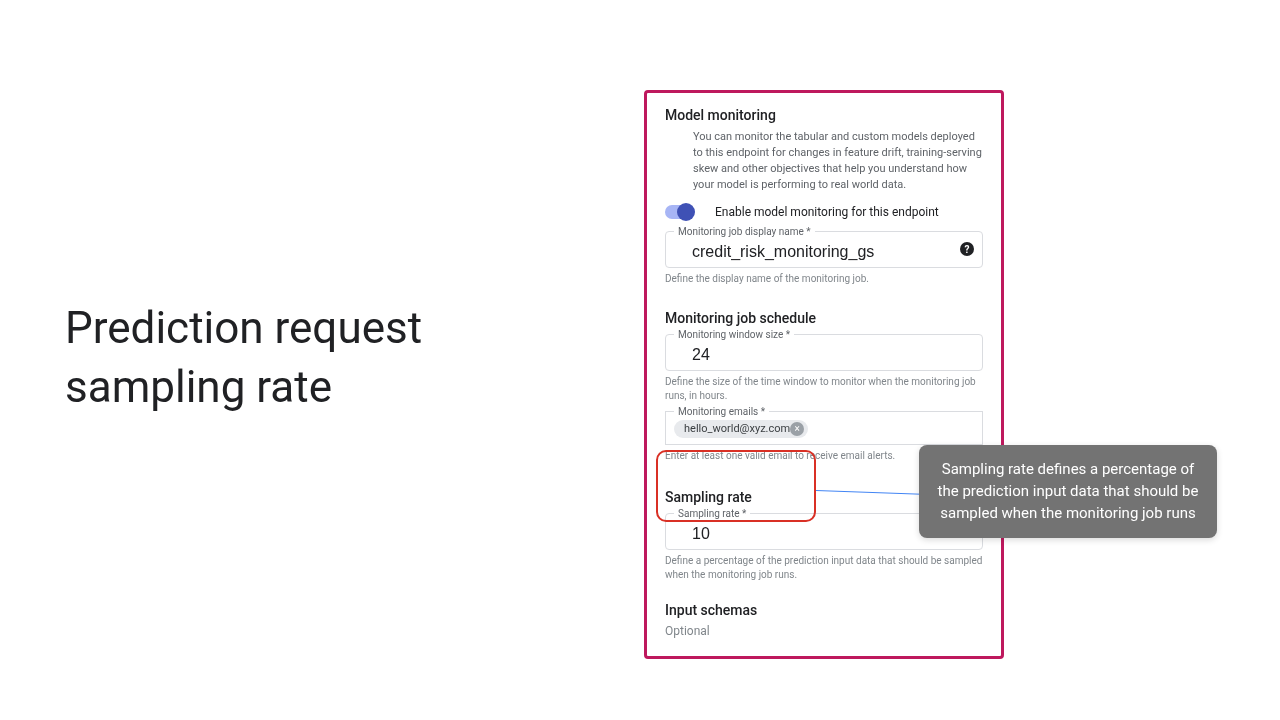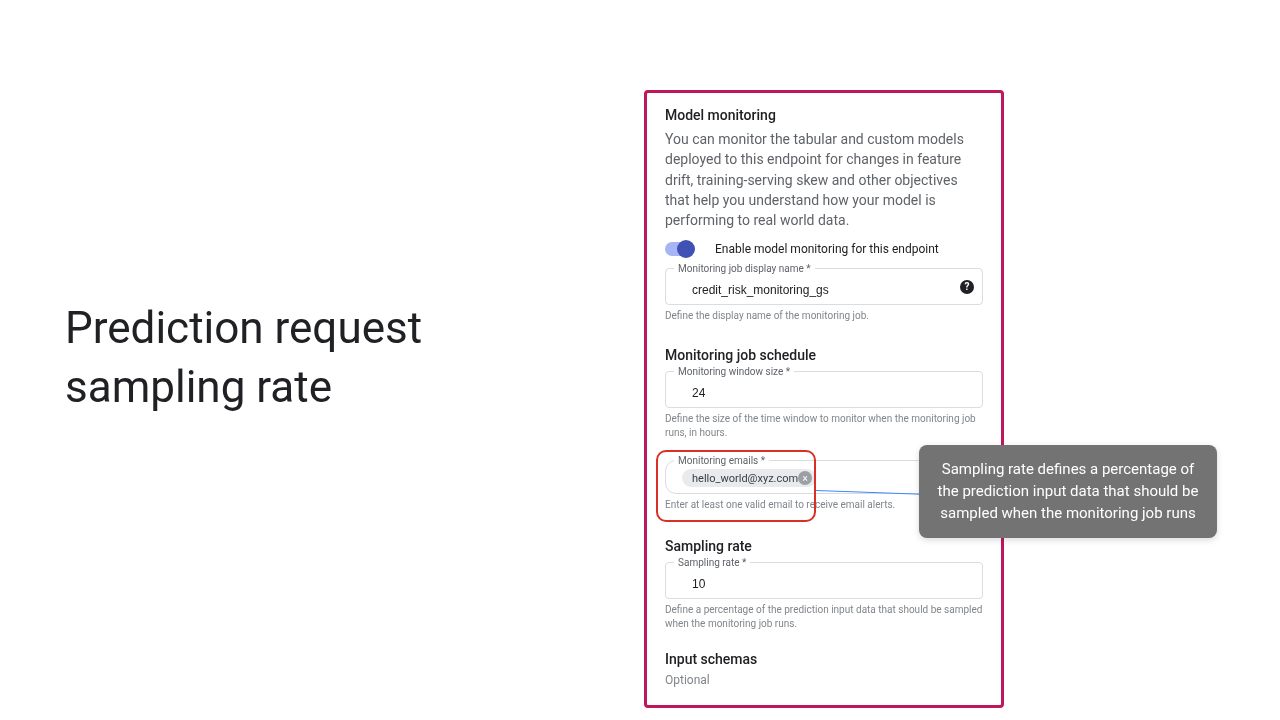--- a/index.html
+++ b/index.html
@@ -33,24 +33,25 @@
     font-family: Roboto, Arial, sans-serif;
     color: #202124;
   }
   .panel-heading {
     font-size: 14px;
     font-weight: 500;
     color: #202124;
     margin-bottom: 6px;
   }
   .panel-desc {
-    font-size: 14px;
+    font-size: 11px;
     color: #5f6368;
     line-height: 1.45;
     margin-bottom: 12px;
+    margin-left: 28px;
   }
   .toggle-row {
     display: flex;
     align-items: center;
     gap: 22px;
     margin-bottom: 12px;
   }
   .toggle {
     width: 28px;
     height: 14px;
@@ -82,21 +83,21 @@
   .floating-label {
     position: absolute;
     top: -6px;
     left: 8px;
     background: #fff;
     padding: 0 4px;
     font-size: 10px;
     color: #5f6368;
   }
   .field-value {
-    font-size: 12px;
+    font-size: 16px;
     color: #202124;
     border: none;
     outline: none;
     width: 100%;
     background: transparent;
   }
   .help-icon {
     position: absolute;
     right: 8px;
     top: 50%;
@@ -122,23 +123,23 @@
   .section-heading {
     font-size: 14px;
     font-weight: 500;
     color: #202124;
     margin-top: 24px;
     margin-bottom: 6px;
   }
   .chip-field {
     position: relative;
     border: 1px solid #dadce0;
-    border-radius: 11px;
-    padding: 8px 8px 6px 16px;
-    margin-top: 20px;
+    border-radius: 0;
+    padding: 8px 8px 6px 8px;
+    margin-top: 8px;
     display: flex;
     align-items: center;
     gap: 4px;
   }
   .chip {
     background: #e8eaed;
     border-radius: 10px;
     padding: 2px 4px 2px 10px;
     font-size: 11px;
     color: #3c4043;

